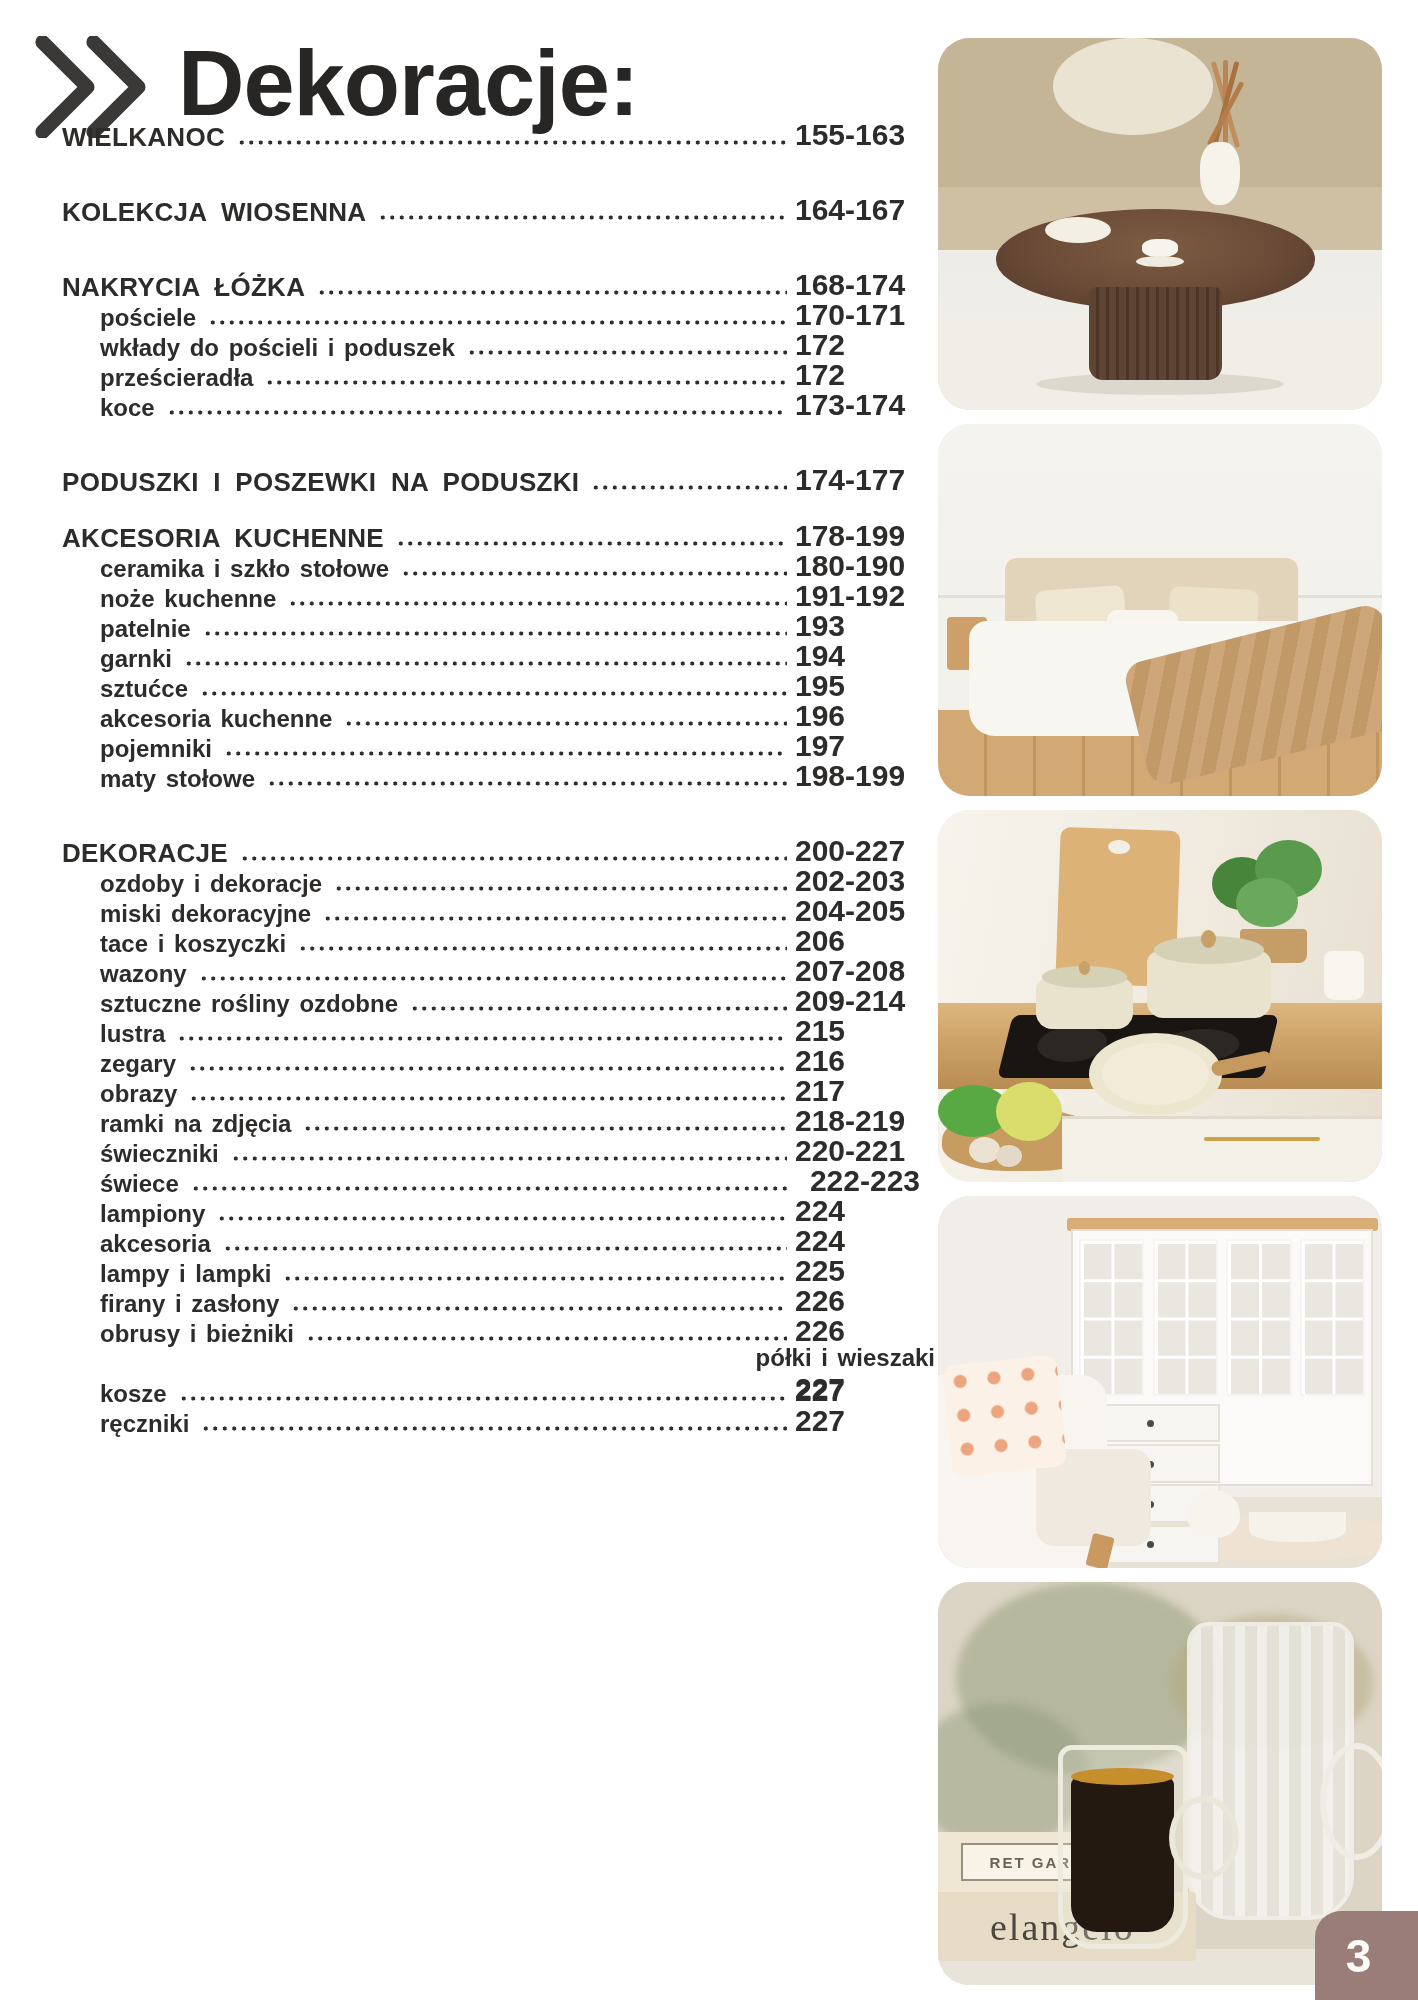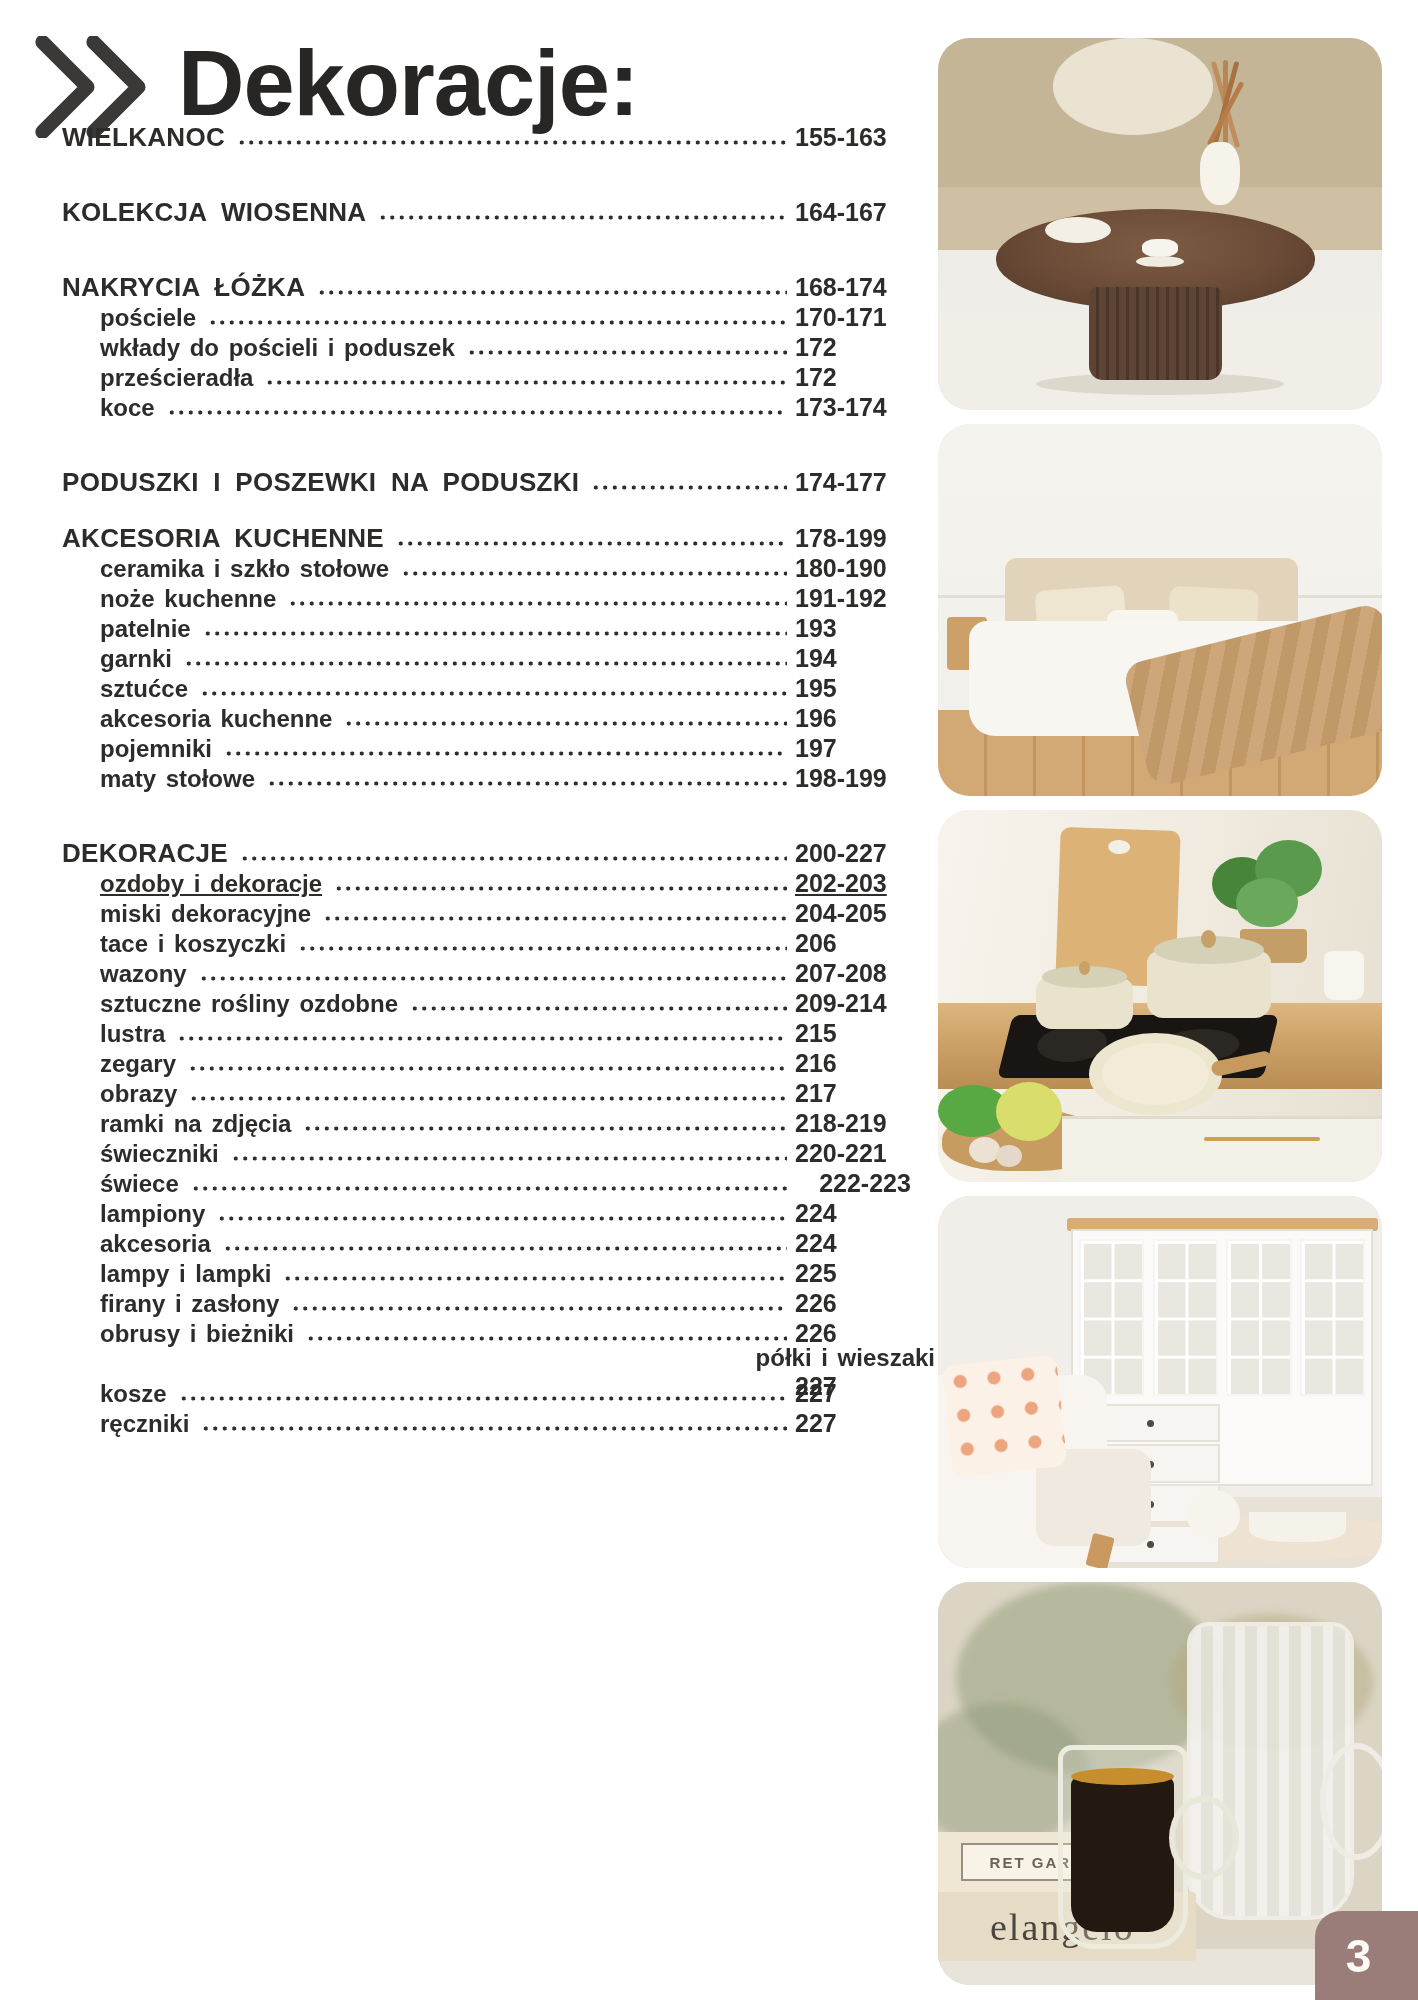--- a/index.html
+++ b/index.html
@@ -15,21 +15,21 @@
   
   .toc{position:absolute;left:62px;top:118px;width:873px;}
   .row{display:flex;align-items:flex-end;height:30px;}
   .row .label{font-weight:bold;line-height:1;white-space:nowrap;}
   .row.main .label{font-size:26px;letter-spacing:.3px;word-spacing:7px;}
   .row.sub{padding-left:38px;}
   .row.sub .label{font-size:24px;word-spacing:3px;}
   .dots{flex:1;height:7px;margin:0 6px 4px 12px;
         background-image:radial-gradient(circle,#2e2d2b 1.85px,transparent 2.25px);
         background-size:9.5px 7px;background-repeat:repeat-x;background-position:left bottom;}
-  .pages{flex:none;width:140px;padding-left:2px;font-weight:bold;font-size:25px;line-height:1;}
+  .pages{flex:none;width:140px;padding-left:2px;font-weight:bold;font-size:30px;line-height:1;}
 
   
   .photo{position:absolute;left:938px;width:444px;border-radius:32px;overflow:hidden;background:#eceae4;}
   .p1{top:38px;height:372px;}
   .p2{top:424px;height:372px;}
   .p3{top:810px;height:372px;}
   .p4{top:1196px;height:372px;}
   .p5{top:1582px;height:403px;}
   .ph{position:absolute;}
 
@@ -248,21 +248,21 @@
       <div class="row sub" style="margin-top: 0px;">
         <span class="label">maty stołowe</span>
         <span class="dots"></span>
         <span class="pages">198-199</span>
       </div>
       <div class="row main" style="margin-top: 45px;">
         <span class="label">DEKORACJE</span>
         <span class="dots"></span>
         <span class="pages">200-227</span>
       </div>
-      <div class="row sub" style="margin-top: 0px; text-decoration: underline;">
+      <div class="row sub" style="margin-top: 0px;">
         <span class="label">ozdoby i dekoracje</span>
         <span class="dots"></span>
         <span class="pages">202-203</span>
       </div>
       <div class="row sub" style="margin-top: 0px;">
         <span class="label">miski dekoracyjne</span>
         <span class="dots"></span>
         <span class="pages">204-205</span>
       </div>
       <div class="row sub" style="margin-top: 0px;">

